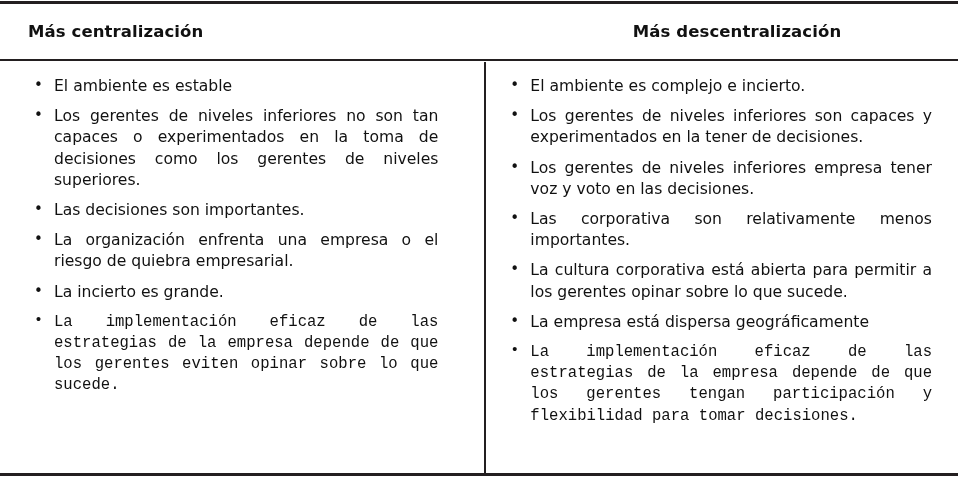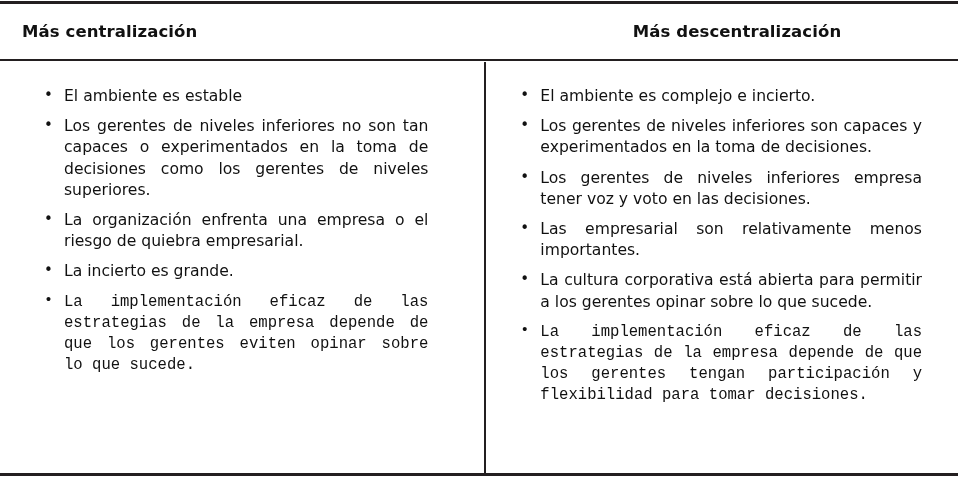--- a/index.html
+++ b/index.html
@@ -60,21 +60,21 @@
   .header-cell {
     box-sizing: border-box;
     font-weight: bold;
     font-size: 16.5px;
     letter-spacing: 0.1px;
     display: flex;
     align-items: center;
   }
   .header-cell.left {
     width: 484px;
-    padding-left: 22px;
+    padding-left: 28px;
     text-align: center;
   }
   .header-cell.right {
     width: 474px;
     padding-left: 32px;
     justify-content: center;
   }
   .body-row {
     position: absolute;
     top: 68px;
@@ -88,21 +88,21 @@
   .col.left {
     width: 484px;
     padding: 0 20px 0 22px;
   }
   .col.right {
     width: 510px;
     padding: 0 18px 0 32px;
   }
   ul.bullets {
     list-style: none;
-    margin: 18px;
+    margin: 8px;
     padding: 0;
   }
   ul.bullets li {
     position: relative;
     padding-left: 24px;
     margin-bottom: 9px;
     font-size: 15.6px;
     line-height: 1.36;
     text-align: justify;
     text-justify: inter-word;
@@ -142,31 +142,33 @@
   </div>
 
   <div class="rule mid thin"></div>
   <div class="vline"></div>
 
   <div class="body-row">
     <div class="col left">
       <ul class="bullets">
         <li>El ambiente es estable</li>
         <li>Los gerentes de niveles inferiores no son tan capaces o experimentados en la toma de decisiones como los gerentes de niveles superiores.</li>
+        <li class="nojustify">Las decisiones son importantes.</li>
         <li>La organización enfrenta una empresa o el riesgo de quiebra empresarial.</li>
         <li class="nojustify">La incierto es grande.</li>
         <li>La implementación eficaz de las estrategias de la empresa depende de que los gerentes eviten opinar sobre lo que sucede.</li>
       </ul>
     </div>
     <div class="col right">
       <ul class="bullets">
         <li class="nojustify">El ambiente es complejo e incierto.</li>
-        <li>Los gerentes de niveles inferiores son capaces y experimentados en la toma de decisiones.</li>
+        <li>Los gerentes de niveles inferiores son capaces y experimentados en la tener de decisiones.</li>
         <li>Los gerentes de niveles inferiores empresa tener voz y voto en las decisiones.</li>
-        <li>Las empresarial son relativamente menos importantes.</li>
+        <li>Las corporativa son relativamente menos importantes.</li>
         <li>La cultura corporativa está abierta para permitir a los gerentes opinar sobre lo que sucede.</li>
+        <li class="nojustify">La empresa está dispersa geográficamente</li>
         <li>La implementación eficaz de las estrategias de la empresa depende de que los gerentes tengan participación y flexibilidad para tomar decisiones.</li>
       </ul>
     </div>
   </div>
 
   <div class="rule bottom"></div>
 </div>
 
 </body></html>

